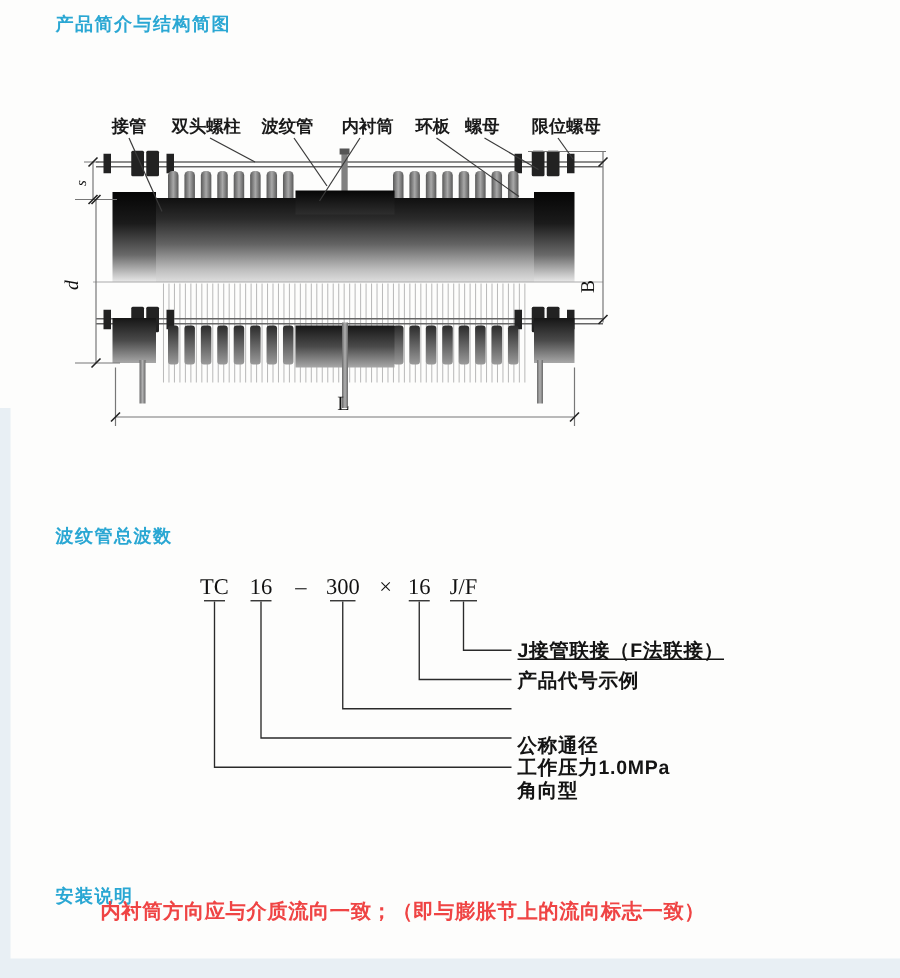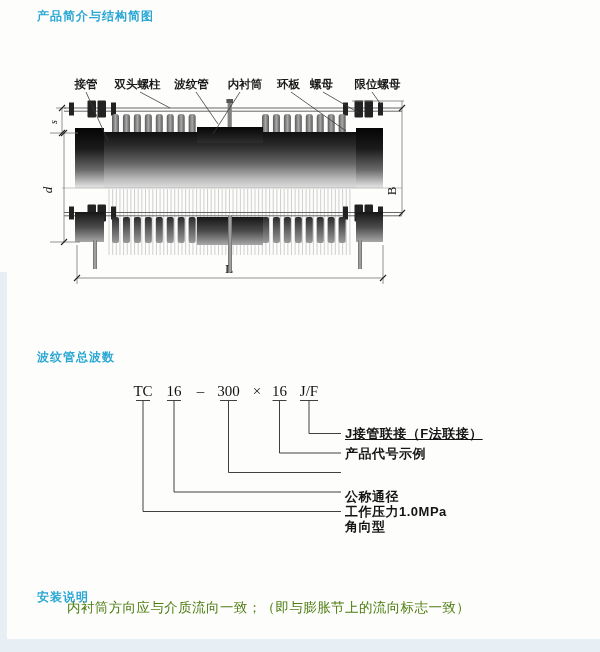--- a/index.html
+++ b/index.html
@@ -19,21 +19,21 @@
   .t3 { top:589px; }
   .diagram-svg { position:absolute; left:40px; top:65px; }
   .code-svg    { position:absolute; left:120px; top:378px; }
   .code-label {
     position:absolute; left:345px; height:16px; font-size:13px; font-weight:600;
     color:#141414; letter-spacing:0.5px; white-space:nowrap;
   }
   .cl0 { top:425px;text-decoration:underline; } .cl1 { top:445px; } .cl2 { top:488px; }
   .cl3 { top:503px; } .cl4 { top:503px;margin-top:15px; }
   .install-line {
-    position:absolute; left:55px; font-size:13.5px; font-weight:400; color:#4d7c0f;
+    position:absolute; left:55px; font-size:13.5px; font-weight:700; color:#ef4444;
     letter-spacing:0.4px; white-space:nowrap;padding-left:12px;
   }
   .il0 { top:599px; } .il1 { top:624px; }
   .dlabel { font-family:"Liberation Sans", sans-serif; font-size:11.5px; font-weight:700; fill:#1a1a1a; }
   .dim    { font-family:"Liberation Serif", serif; fill:#111; }
   .codeTxt{ font-family:"Liberation Serif", serif; font-size:15px; fill:#111; }
 </style>
 </head>
 <body>
 

